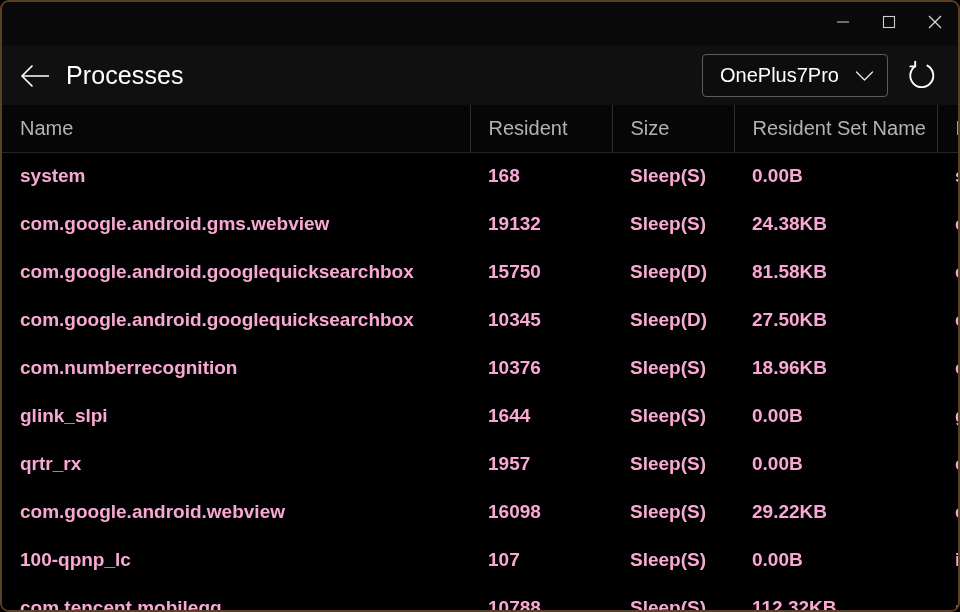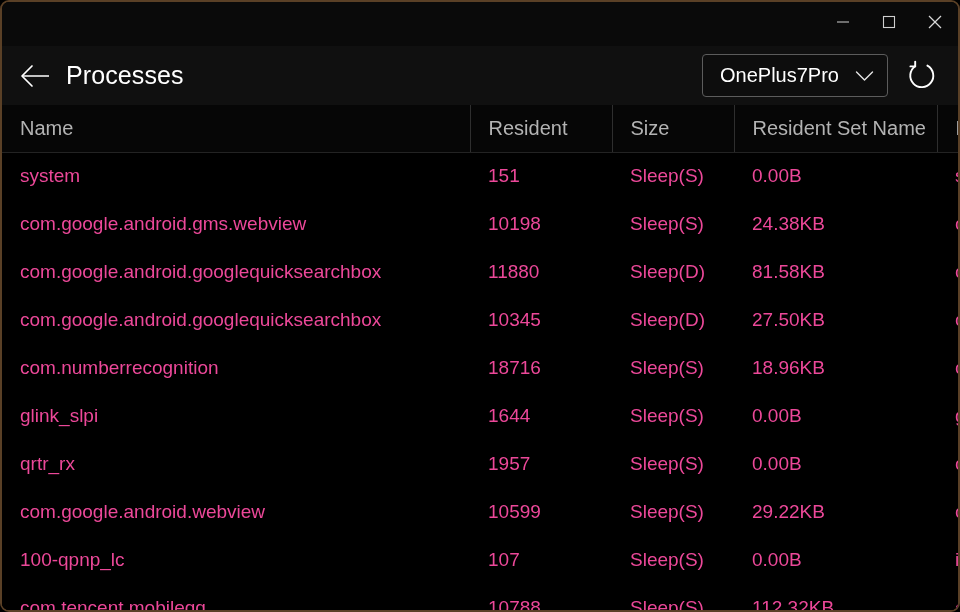--- a/index.html
+++ b/index.html
@@ -145,26 +145,27 @@
     white-space: nowrap;
     overflow: hidden;
     vertical-align: middle;
   }
   #process-table thead th.col-name { border-right: 1px solid #2e2e2e; }
   #process-table tbody td {
     height: 48px;
     box-sizing: border-box;
     padding: 0 0 0 18px;
     font-size: 19px;
-    color: #ec4899;
+    color: #f9a8d4;
     background: #000000;
     white-space: nowrap;
     overflow: hidden;
     vertical-align: middle;
     border: none;
+    font-weight: bold;
   }
   
   col.c-name   { width: 468px; }
   col.c-pid    { width: 142px; }
   col.c-state  { width: 122px; }
   col.c-rss    { width: 203px; }
   col.c-extra  { width: 115px; }
 </style>
 </head>
 <body>
@@ -236,70 +237,70 @@
           <th class="col-name">Name</th>
           <th>Resident</th>
           <th>Size</th>
           <th>Resident Set Name</th>
           <th>D</th>
         </tr>
       </thead>
       <tbody>
         <tr>
           <td>system</td>
-          <td>151</td>
+          <td>168</td>
           <td>Sleep(S)</td>
           <td>0.00B</td>
           <td>s</td>
         </tr>
         <tr>
           <td>com.google.android.gms.webview</td>
-          <td>10198</td>
+          <td>19132</td>
           <td>Sleep(S)</td>
           <td>24.38KB</td>
           <td>c</td>
         </tr>
         <tr>
           <td>com.google.android.googlequicksearchbox</td>
-          <td>11880</td>
+          <td>15750</td>
           <td>Sleep(D)</td>
           <td>81.58KB</td>
           <td>c</td>
         </tr>
         <tr>
           <td>com.google.android.googlequicksearchbox</td>
           <td>10345</td>
           <td>Sleep(D)</td>
           <td>27.50KB</td>
           <td>c</td>
         </tr>
         <tr>
           <td>com.numberrecognition</td>
-          <td>18716</td>
+          <td>10376</td>
           <td>Sleep(S)</td>
           <td>18.96KB</td>
           <td>c</td>
         </tr>
         <tr>
           <td>glink_slpi</td>
           <td>1644</td>
           <td>Sleep(S)</td>
           <td>0.00B</td>
           <td>g</td>
         </tr>
         <tr>
           <td>qrtr_rx</td>
           <td>1957</td>
           <td>Sleep(S)</td>
           <td>0.00B</td>
           <td>c</td>
         </tr>
         <tr>
           <td>com.google.android.webview</td>
-          <td>10599</td>
+          <td>16098</td>
           <td>Sleep(S)</td>
           <td>29.22KB</td>
           <td>c</td>
         </tr>
         <tr>
           <td>100-qpnp_lc</td>
           <td>107</td>
           <td>Sleep(S)</td>
           <td>0.00B</td>
           <td>i</td>

